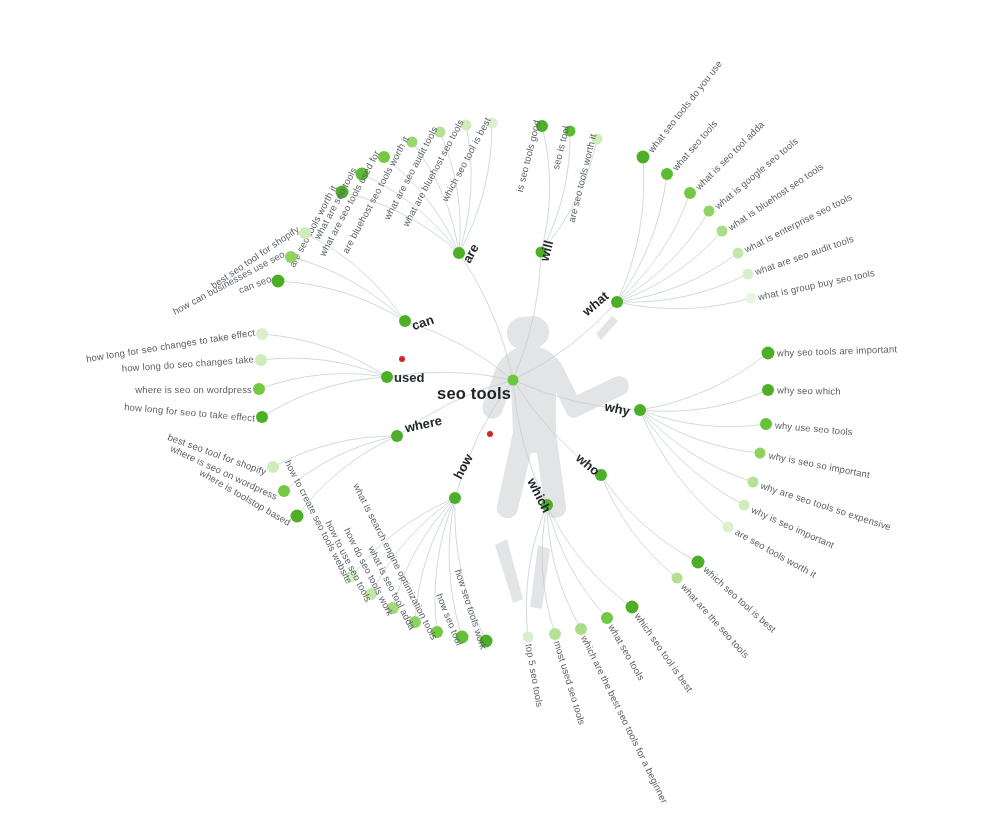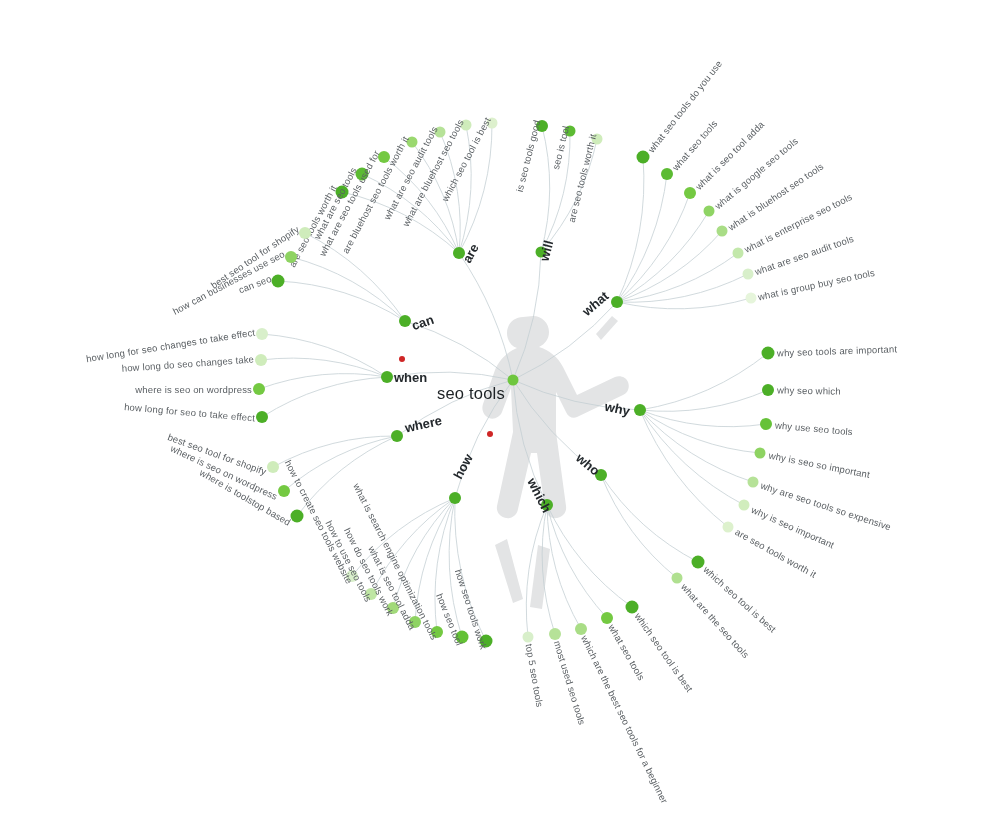--- a/index.html
+++ b/index.html
@@ -24,21 +24,21 @@
   .hub-lbl{
     position:absolute;
     white-space:nowrap;
     color:#23282c;
     font-weight:bold;
     font-size:13px;
     transform-origin:0 50%;
   }
   #center-label{
     position:absolute;
-    font-weight:normal;
+    font-weight:bold;
     font-size:16.5px;
     color:#1d2225;
     letter-spacing:.2px;
     white-space:nowrap;
     transform:translate(0,-50%);
   }
   .reddot{position:absolute;width:6px;height:6px;border-radius:50%;transform:translate(-50%,-50%);}
 </style>
 </head>
 <body>
@@ -226,21 +226,21 @@
       <div class="lbl" style="left: 484px; top: 649px; transform: translate(-100%, -50%) rotate(72deg); transform-origin: 100% 50%;">how seo tools work</div>
       <div class="node" style="left: 397px; top: 436px; width: 12px; height: 12px; background: rgb(76, 175, 39);"></div>
       <div class="hub-lbl" style="left: 405px; top: 428px; transform: translate(0px, -50%) rotate(-12deg);">where</div>
       <div class="node" style="left: 273px; top: 467px; width: 12px; height: 12px; background: rgb(207, 236, 187);"></div>
       <div class="lbl" style="left: 266px; top: 472px; transform: translate(-100%, -50%) rotate(20deg); transform-origin: 100% 50%;">best seo tool for shopify</div>
       <div class="node" style="left: 284px; top: 491px; width: 12px; height: 12px; background: rgb(116, 201, 66);"></div>
       <div class="lbl" style="left: 277px; top: 497px; transform: translate(-100%, -50%) rotate(25deg); transform-origin: 100% 50%;">where is seo on wordpress</div>
       <div class="node" style="left: 297px; top: 516px; width: 13px; height: 13px; background: rgb(76, 175, 39);"></div>
       <div class="lbl" style="left: 290px; top: 523px; transform: translate(-100%, -50%) rotate(30deg); transform-origin: 100% 50%;">where is toolstop based</div>
       <div class="node" style="left: 387px; top: 377px; width: 12px; height: 12px; background: rgb(76, 175, 39);"></div>
-      <div class="hub-lbl" style="left: 394px; top: 377px; transform: translate(0px, -50%) rotate(0deg);">when</div>
+      <div class="hub-lbl" style="left: 394px; top: 377px; transform: translate(0px, -50%) rotate(0deg);">used</div>
       <div class="node" style="left: 262px; top: 334px; width: 12px; height: 12px; background: rgb(216, 239, 202);"></div>
       <div class="lbl" style="left: 255px; top: 332px; transform: translate(-100%, -50%) rotate(-9deg); transform-origin: 100% 50%;">how long for seo changes to take effect</div>
       <div class="node" style="left: 261px; top: 360px; width: 12px; height: 12px; background: rgb(207, 236, 187);"></div>
       <div class="lbl" style="left: 254px; top: 359px; transform: translate(-100%, -50%) rotate(-4deg); transform-origin: 100% 50%;">how long do seo changes take</div>
       <div class="node" style="left: 259px; top: 389px; width: 12px; height: 12px; background: rgb(116, 201, 66);"></div>
       <div class="lbl" style="left: 252px; top: 389px; transform: translate(-100%, -50%) rotate(0deg); transform-origin: 100% 50%;">where is seo on wordpress</div>
       <div class="node" style="left: 262px; top: 417px; width: 12px; height: 12px; background: rgb(76, 175, 39);"></div>
       <div class="lbl" style="left: 255px; top: 418px; transform: translate(-100%, -50%) rotate(5deg); transform-origin: 100% 50%;">how long for seo to take effect</div>
       <div class="node" style="left: 405px; top: 321px; width: 12px; height: 12px; background: rgb(76, 175, 39);"></div>
       <div class="hub-lbl" style="left: 412px; top: 326px; transform: translate(0px, -50%) rotate(-18deg);">can</div>

